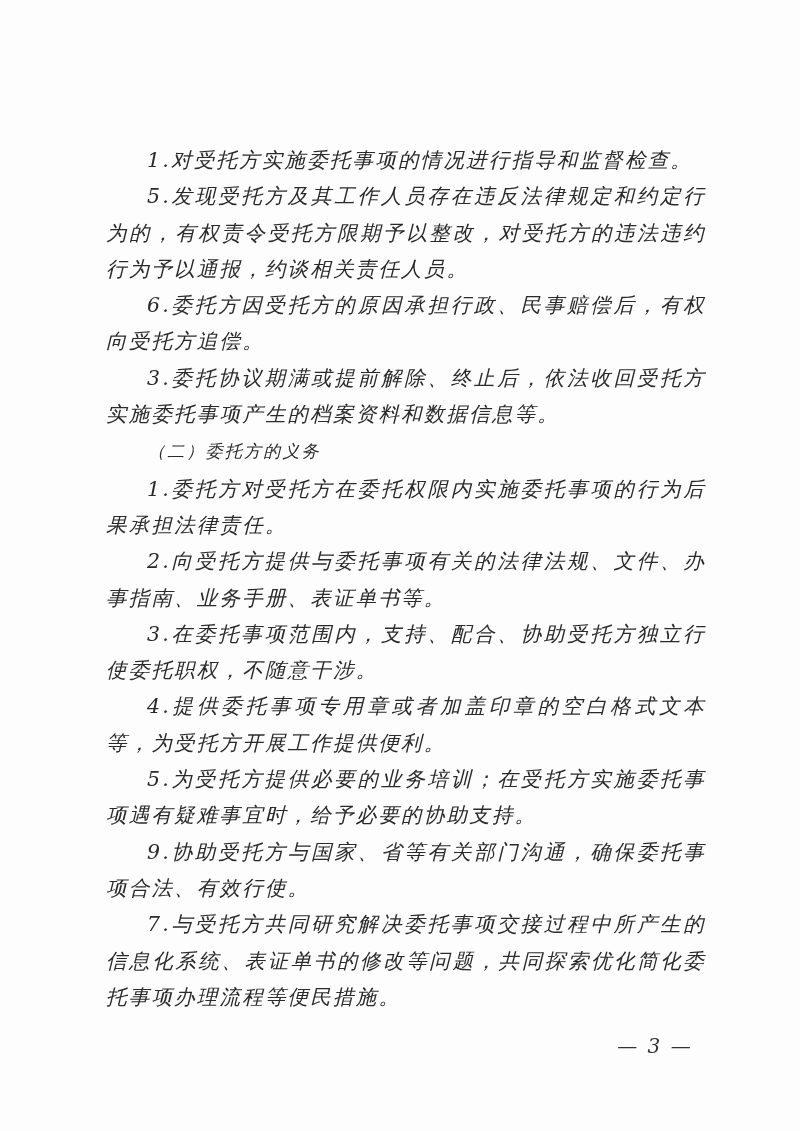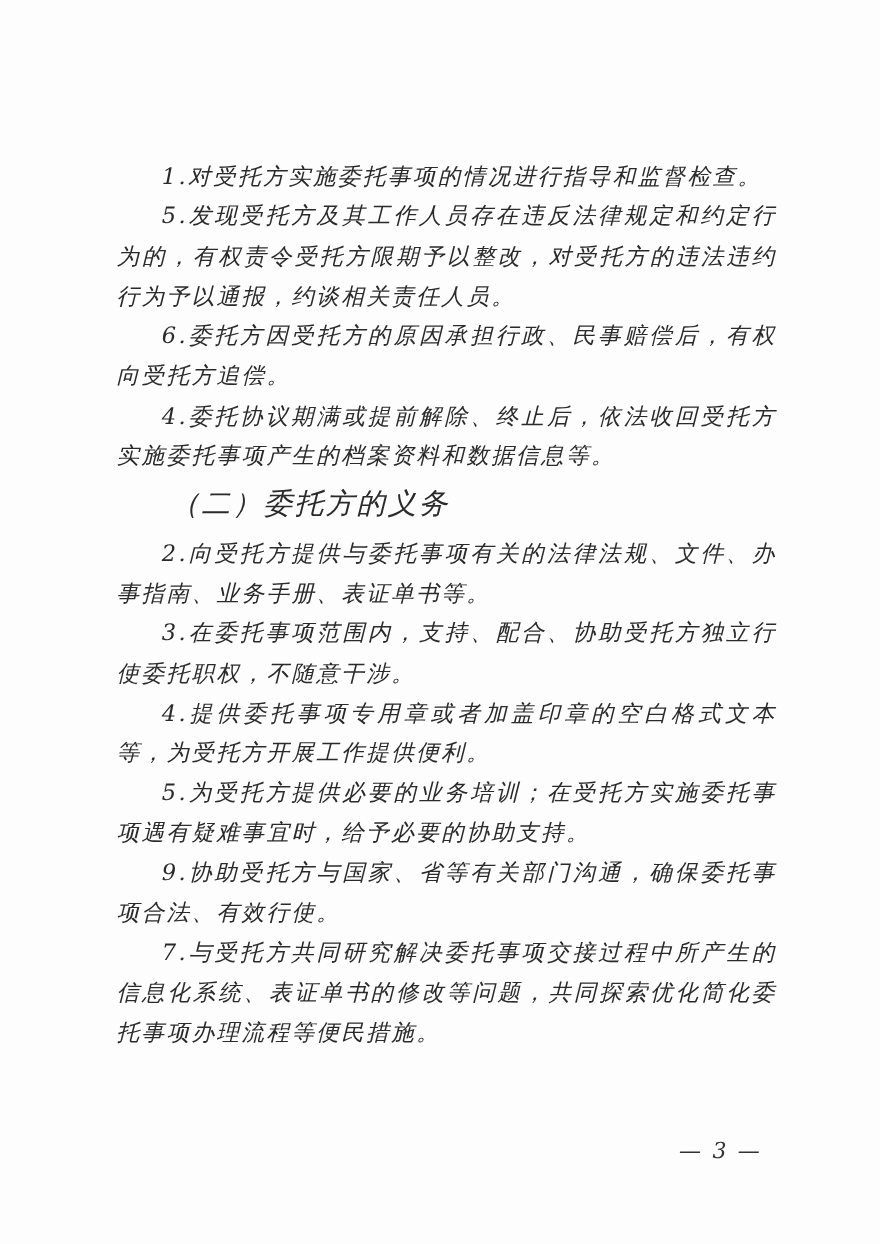--- a/index.html
+++ b/index.html
@@ -33,22 +33,22 @@
     margin: 0;
     font-size: 20.5px;
     line-height: 36.3px;
     text-indent: 41px;
     letter-spacing: 2.2px;
     text-align: justify;
     text-align-last: left;
     word-break: break-all;
   }
   .heading {
-    margin: 8px;
-    font-size: 26px;
+    margin: 1px;
+    font-size: 17px;
     line-height: 36.3px;
     text-indent: 41px;
     letter-spacing: 2.2px;
     font-family: "DejaVu Sans", "Liberation Sans", sans-serif;
     font-weight: normal;
   }
   .page-number {
     position: absolute;
     left: 615px;
     top: 1034px;
@@ -60,22 +60,23 @@
   }
 </style>
 </head>
 <body>
 
 <div class="page">
   <div class="content">
     <p class="para">1.对受托方实施委托事项的情况进行指导和监督检查。</p>
     <p class="para">5.发现受托方及其工作人员存在违反法律规定和约定行为的，有权责令受托方限期予以整改，对受托方的违法违约行为予以通报，约谈相关责任人员。</p>
     <p class="para">6.委托方因受托方的原因承担行政、民事赔偿后，有权向受托方追偿。</p>
-    <p class="para">4.委托协议期满或提前解除、终止后，依法收回受托方实施委托事项产生的档案资料和数据信息等。</p>
+    <p class="para">3.委托协议期满或提前解除、终止后，依法收回受托方实施委托事项产生的档案资料和数据信息等。</p>
     <p class="heading">（二）委托方的义务</p>
+    <p class="para">1.委托方对受托方在委托权限内实施委托事项的行为后果承担法律责任。</p>
     <p class="para">2.向受托方提供与委托事项有关的法律法规、文件、办事指南、业务手册、表证单书等。</p>
     <p class="para">3.在委托事项范围内，支持、配合、协助受托方独立行使委托职权，不随意干涉。</p>
     <p class="para">4.提供委托事项专用章或者加盖印章的空白格式文本等，为受托方开展工作提供便利。</p>
     <p class="para">5.为受托方提供必要的业务培训；在受托方实施委托事项遇有疑难事宜时，给予必要的协助支持。</p>
     <p class="para">9.协助受托方与国家、省等有关部门沟通，确保委托事项合法、有效行使。</p>
     <p class="para">7.与受托方共同研究解决委托事项交接过程中所产生的信息化系统、表证单书的修改等问题，共同探索优化简化委托事项办理流程等便民措施。</p>
   </div>
   <div class="page-number">— 3 —</div>
 </div>
 

